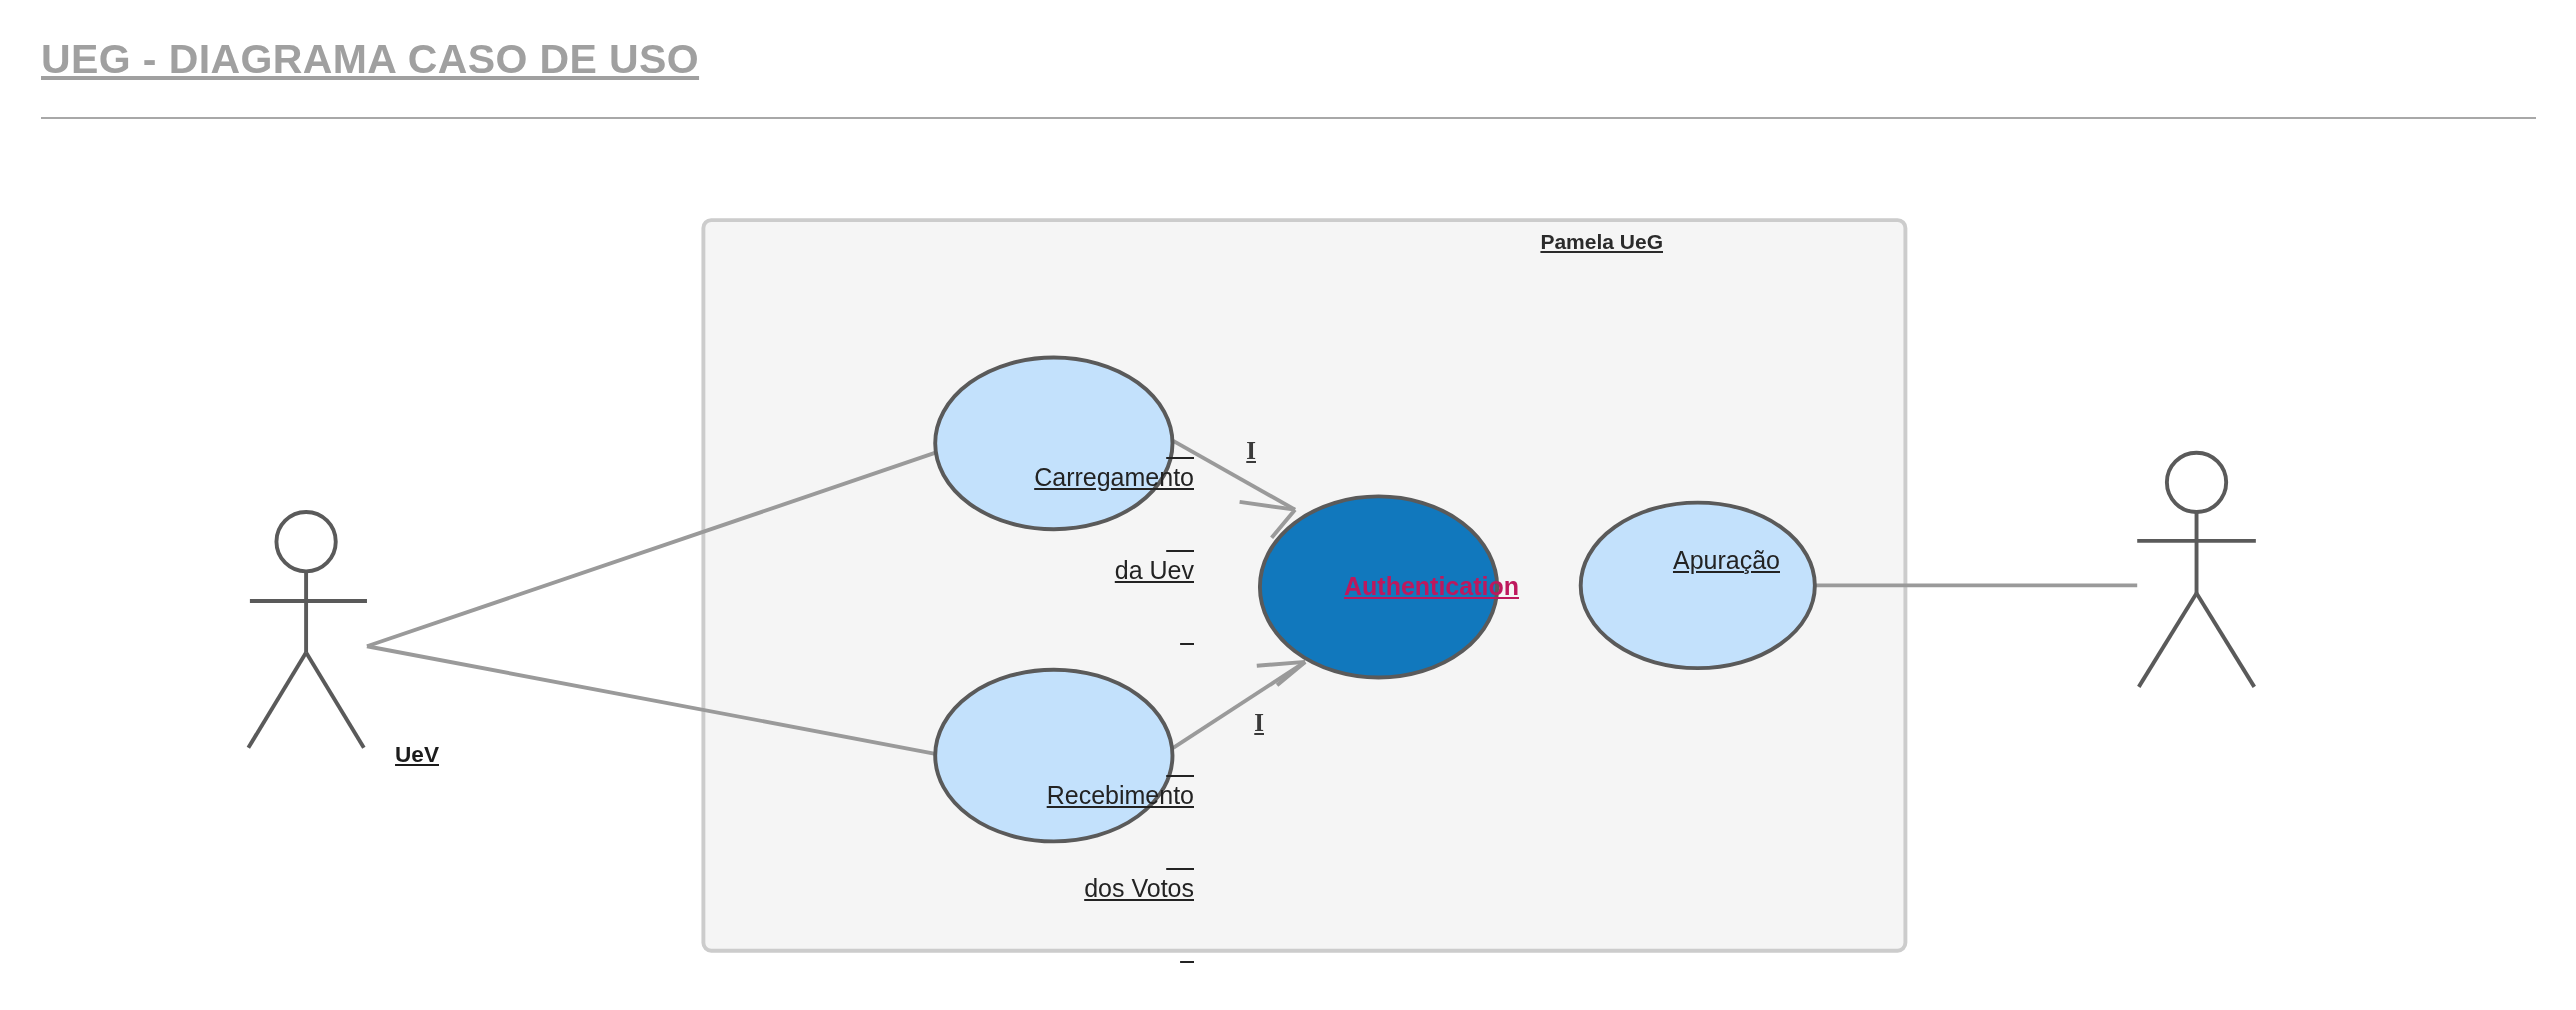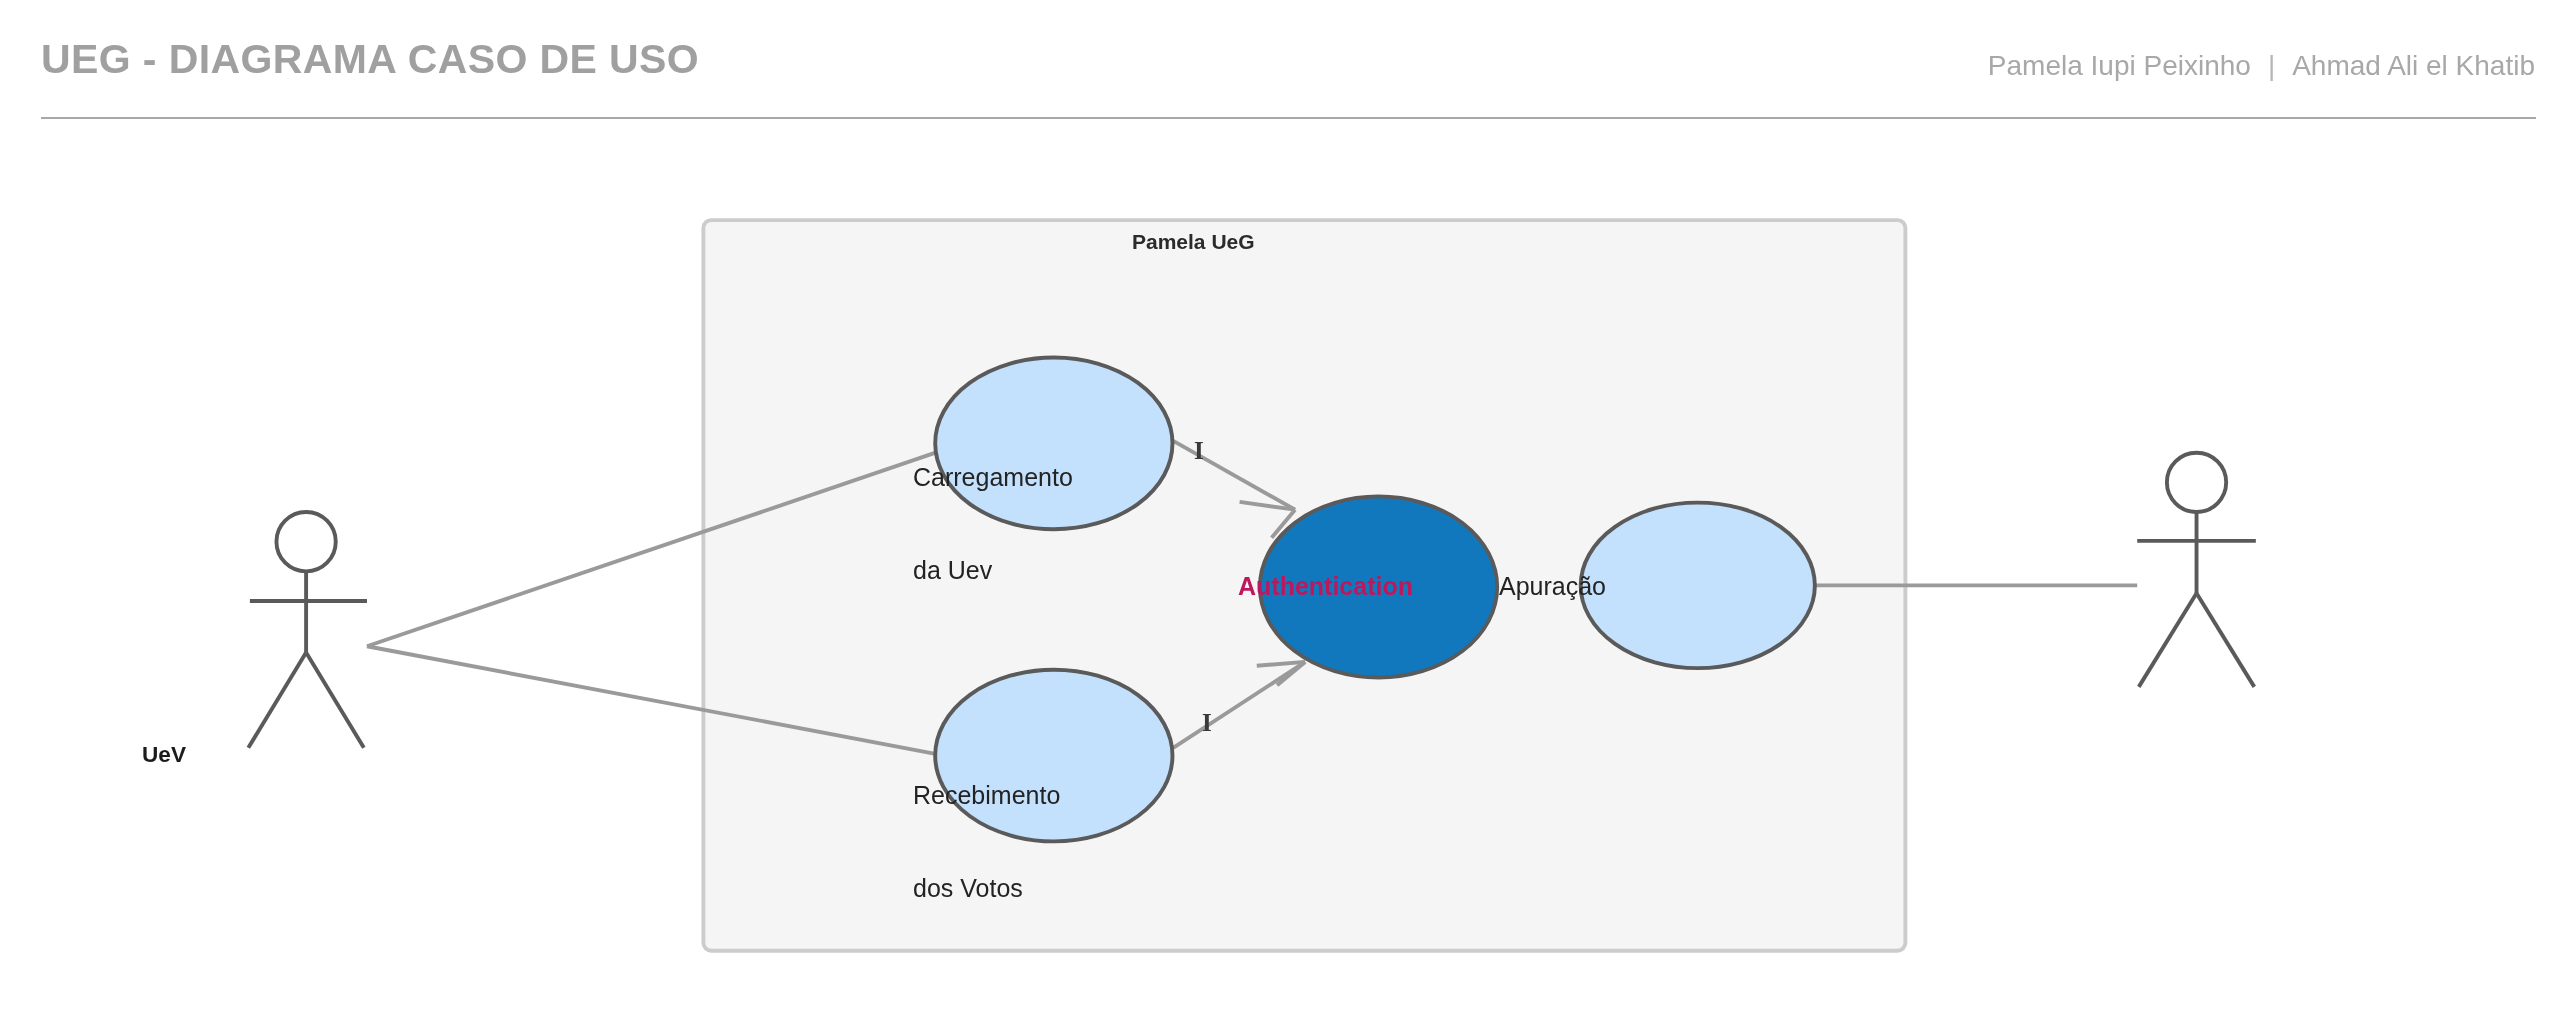--- a/index.html
+++ b/index.html
@@ -63,22 +63,23 @@
   }
   #canvas svg {
     position: absolute;
     left: 0; top: 0;
   }
 
   
   .lbl {
     position: absolute;
     white-space: pre;
-    text-align: left;
+    text-align: right;
     pointer-events: none;
+    text-decoration: underline;
   }
   #boundary-title {
     left: 1132px;
     top: 230px;
     width: 531px;
     font-size: 21px;
     font-weight: bold;
     color: #2b2b2b;
   }
   .uc-label {
@@ -93,21 +94,21 @@
   #uc-carregamento-label {
     left: 913px; top: 400px; width: 281px;
   }
   #uc-recebimento-label {
     left: 913px; top: 718px; width: 281px;
   }
   #uc-authentication-label {
     left: 1238px; top: 571px; width: 281px;
   }
   #uc-apuracao-label {
-    left: 1499px; top: 571px; width: 281px;
+    left: 1499px; top: 545px; width: 281px;
   }
   .actor-label {
     font-size: 22.6px;
     font-weight: bold;
     color: #1c1c1c;
   }
   #actor-uev-label {
     left: 142px; top: 742px; width: 297px;
   }
   #actor-analista-label {
@@ -124,23 +125,20 @@
   }
   #edge-label-2 {
     left: 1202px; top: 709px; width: 62px;
   }
 </style>
 </head>
 <body>
 
 <div id="header">
   <div id="page-title" class="lbl">UEG - DIAGRAMA CASO DE USO</div>
-  <div id="authors">
-    <span>Pamela Iupi Peixinho</span><span class="sep">|</span><span>Ahmad Ali el Khatib</span>
-  </div>
   <div id="header-rule"></div>
 </div>
 
 <div id="canvas">
 
   <svg width="2576" height="1010" viewBox="0 0 3300 1294" xmlns="http://www.w3.org/2000/svg">
 
     <rect x="901" y="282" width="1540" height="936" rx="10" ry="10" fill="#f5f5f5" stroke="#cccccc" stroke-width="5"></rect>
 
     <line x1="470" y1="828" x2="1222" y2="572" stroke="#9a9a9a" stroke-width="5"></line>

